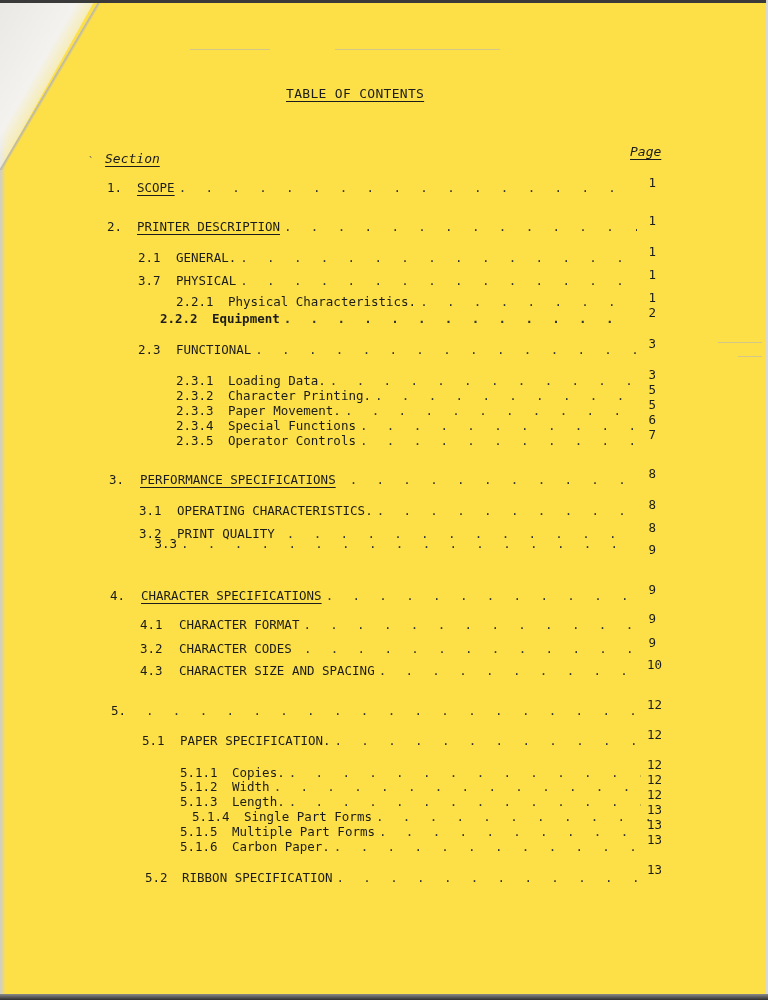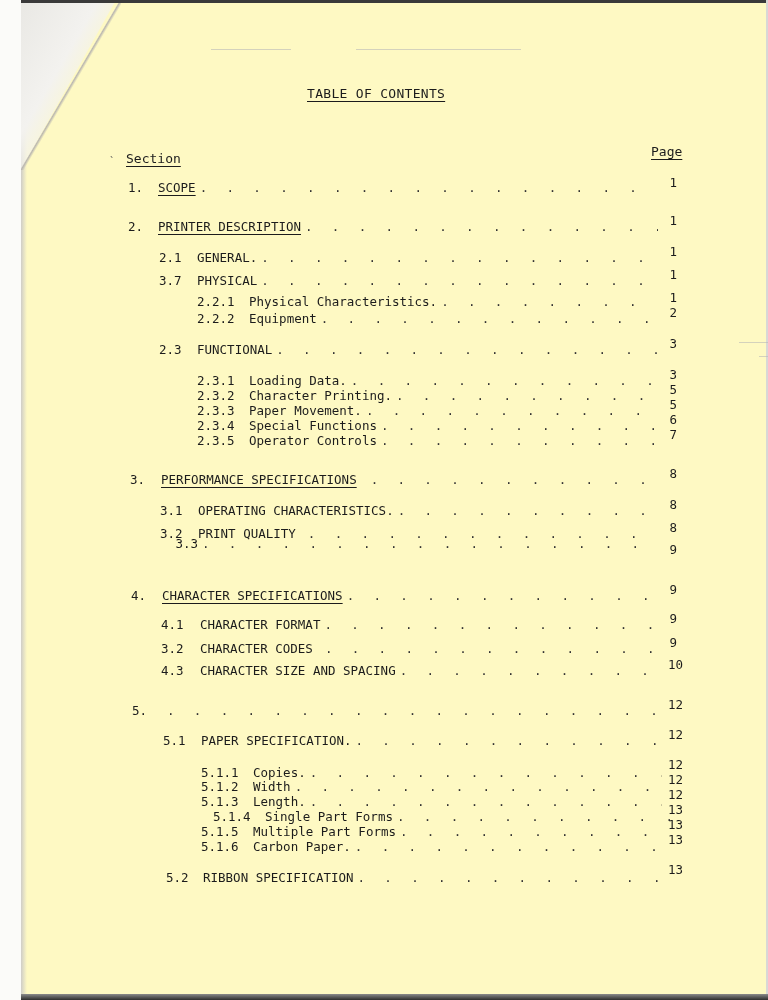--- a/index.html
+++ b/index.html
@@ -3,42 +3,42 @@
 <meta charset="utf-8">
 <style>
   html, body { margin: 0; padding: 0; }
   body {
     width: 768px; height: 1000px; overflow: hidden;
     background: #fbfbf9;
     font-family: "DejaVu Sans Mono", "Liberation Mono", monospace;
     color: #1c1c1c;
     position: relative;
   }
-  .page { position: absolute; inset: 0; background: #fef9c3; margin-left: 21px; }
+  .page { position: absolute; inset: 0; background: #fde047; }
   .top-edge { position: absolute; left: 0; top: 0; width: 768px; height: 3px; background: #3a3a3a; }
   .bottom-edge { position: absolute; left: 0; bottom: 0; width: 768px; height: 6px; background: linear-gradient(#8a8a8a, #2e2e2e); }
   .right-edge { position: absolute; right: 0; top: 0; width: 2px; height: 1000px; background: #d8d8d6; }
   .fold {
     position: absolute; left: 0; top: 0; width: 95px; height: 170px;
     background: linear-gradient(120deg, #e9e8e4 0%, #f3f2ef 40%, rgba(255,255,255,0) 70%);
     clip-path: polygon(0 0, 95px 0, 0 170px);
   }
   .fold-crease {
     position: absolute; left: 0; top: 0; width: 100px; height: 170px;
     background: linear-gradient(to bottom right, transparent 49.3%, #b9b6b0 50%, transparent 51.5%);
   }
   .left-shadow { position: absolute; left: 0; top: 0; width: 6px; height: 1000px; background: linear-gradient(90deg, #cfcdc8, rgba(255,255,255,0)); }
   .faint-rule { position: absolute; height: 1px; background: #b8b8b8; opacity: .6; }
 
   .title {
     position: absolute; left: 286px; top: 86px;
     font-size: 13px; letter-spacing: 0.3px;
     text-decoration: underline; text-underline-offset: 3px;
   }
-  .hdr { position: absolute; font-size: 13px; text-decoration: underline; text-underline-offset: 3px; }
+  .hdr { position: absolute; font-size: 13px; text-decoration: underline; text-underline-offset: 3px; font-style: italic; }
   .hdr-section { left: 105px; top: 151px; }
   .hdr-page { left: 630px; top: 144px; }
   .tick { position: absolute; left: 88px; top: 156px; font-size: 10px; color: #555; }
 
   .row { position: absolute; display: flex; align-items: baseline; font-size: 12.5px; white-space: nowrap; }
   .num { display: inline-block; }
   .lbl { display: inline-block; }
   .u { text-decoration: underline; text-underline-offset: 3px; }
   .dots { flex: 1; overflow: hidden; letter-spacing: 5.9px; margin-left: 4px; color: #333; }
   .pg { position: absolute; font-size: 12.5px; text-align: right; width: 24px; }
@@ -94,21 +94,21 @@
     </div>
     <div class="pg" style="left:632px;top:267px;">1</div>
 
     <div class="row" style="left:176px;top:294px;width:461px;">
       <span class="num" style="width:52px">2.2.1</span>
       <span class="lbl">Physical Characteristics.</span>
       <span class="dots">. . . . . . . . . . . . . . . . . . . . . . . . . . . . . . . . . . . . . . . . . . . . . . . . . . . . . . . .</span>
     </div>
     <div class="pg" style="left:632px;top:290px;">1</div>
 
-    <div class="row" style="left:176px;top:311px;width:461px;">
+    <div class="row" style="left:160px;top:311px;width:461px;font-weight:bold;">
       <span class="num" style="width:52px">2.2.2</span>
       <span class="lbl">Equipment</span>
       <span class="dots">. . . . . . . . . . . . . . . . . . . . . . . . . . . . . . . . . . . . . . . . . . . . . . . . . . . . . . . .</span>
     </div>
     <div class="pg" style="left:632px;top:305px;">2</div>
 
     <div class="row" style="left:138px;top:342px;width:499px;">
       <span class="num" style="width:38px">2.3</span>
       <span class="lbl">FUNCTIONAL</span>
       <span class="dots">. . . . . . . . . . . . . . . . . . . . . . . . . . . . . . . . . . . . . . . . . . . . . . . . . . . . . . . .</span>

